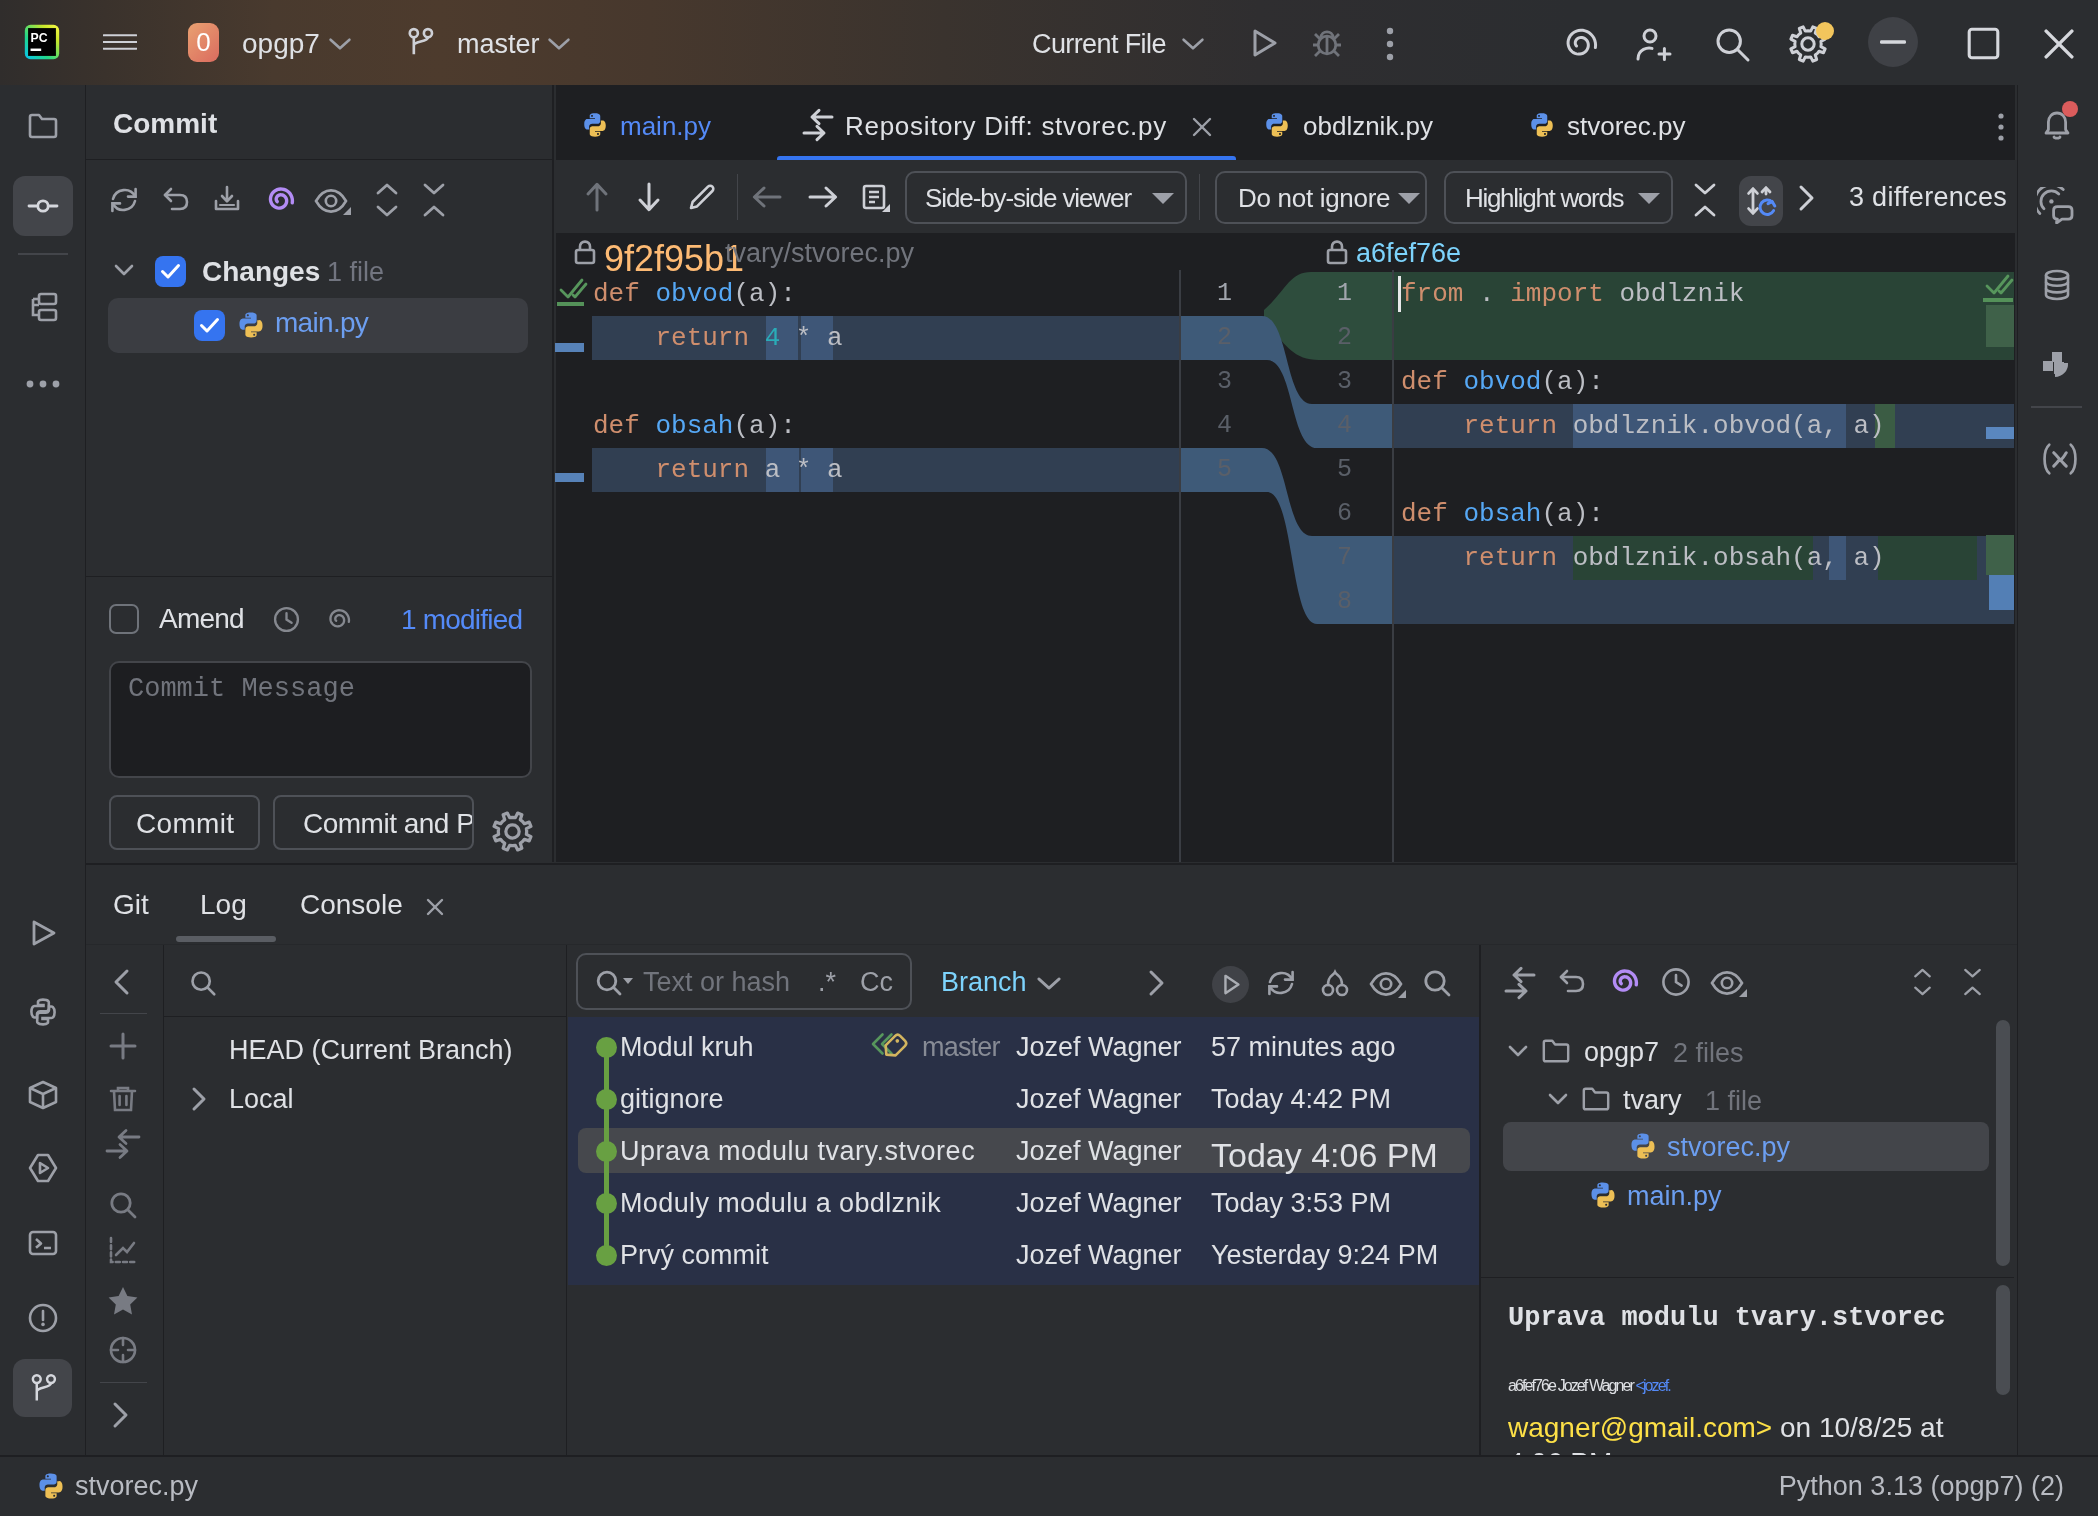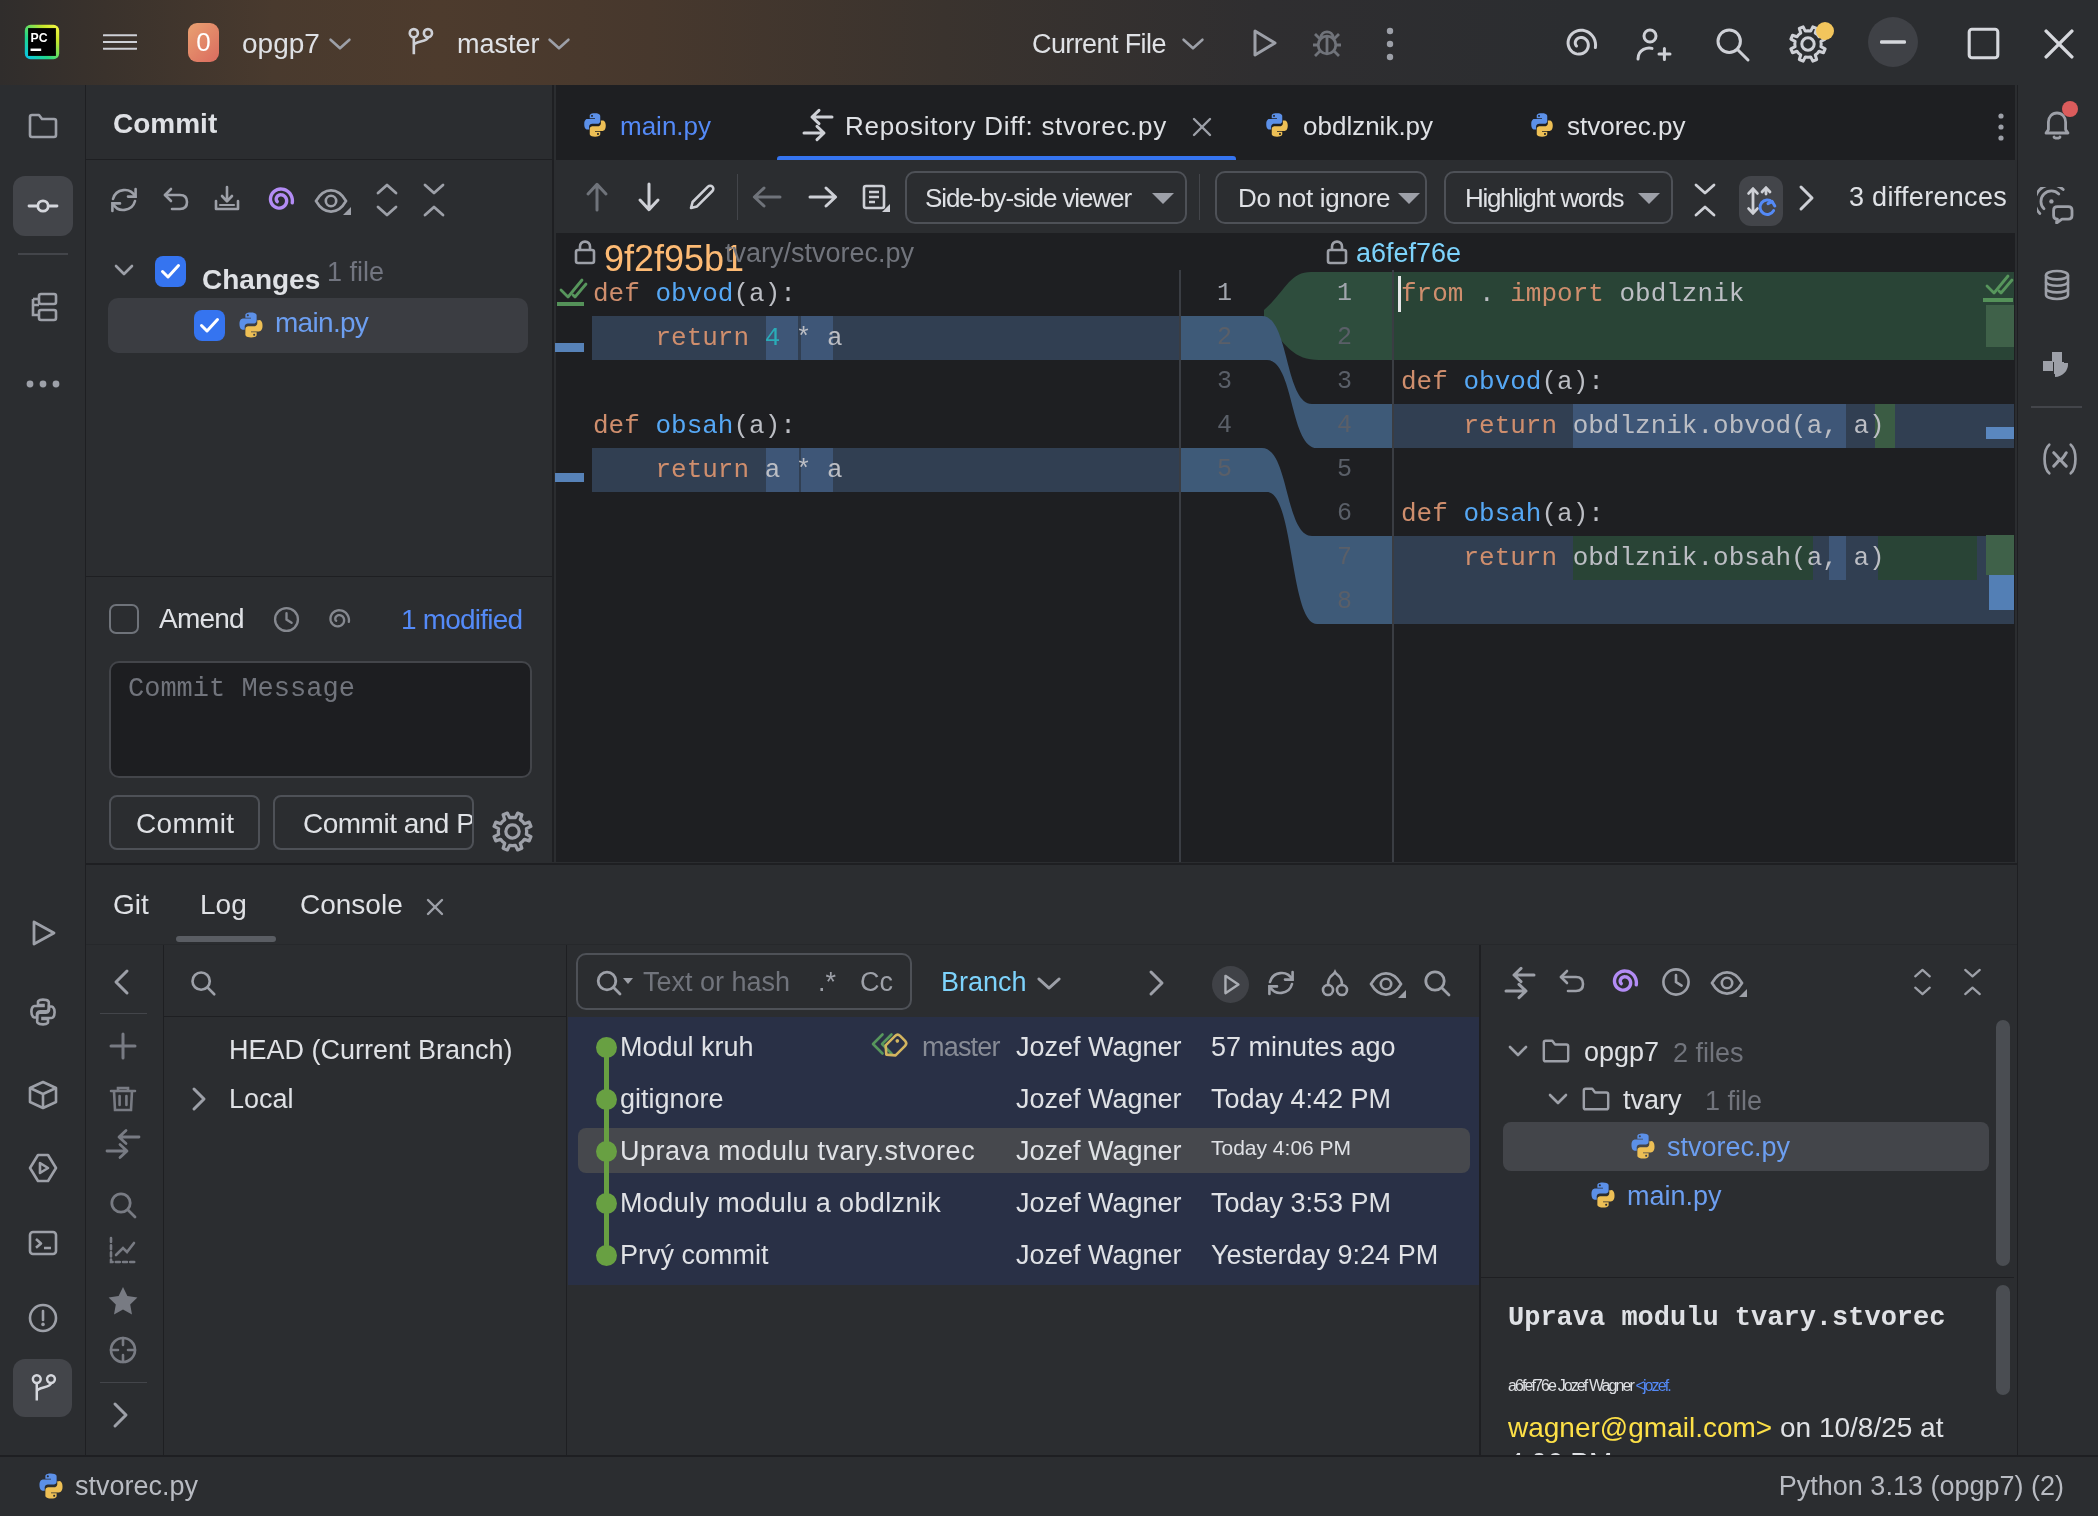--- a/index.html
+++ b/index.html
@@ -261,21 +261,21 @@
     </g>
   </svg>
 
 <svg class="abs" style="left:113px;top:263px" width="22" height="15" viewBox="0 0 22 15">
     <path d="M3 3 L11 11 L19 3" stroke="#9da0a8" stroke-width="2.6" fill="none" stroke-linecap="round" stroke-linejoin="round"></path>
   </svg>
 <div class="abs" style="left:155px;top:256px;width:31px;height:31px;border-radius:8px;background:#3574f0"></div>
 <svg class="abs" style="left:160px;top:263px" width="21" height="17" viewBox="0 0 21 17">
     <path d="M2.5 8.5 L8 14 L18.5 2.5" stroke="#fff" stroke-width="3" fill="none" stroke-linecap="round" stroke-linejoin="round"></path>
   </svg>
-<div class="abs txt" style="left:202px;top:264px;font-size:28px;font-weight:bold">Changes</div>
+<div class="abs txt" style="left:202px;top:256px;font-size:28px;font-weight:bold">Changes</div>
 <div class="abs txt grey" style="left:327px;top:257px;font-size:27px">1 file</div>
 
 <div class="abs" style="left:108px;top:298px;width:420px;height:55px;border-radius:10px;background:#3b3d42"></div>
 <div class="abs" style="left:194px;top:310px;width:31px;height:31px;border-radius:8px;background:#3574f0"></div>
 <svg class="abs" style="left:199px;top:317px" width="21" height="17" viewBox="0 0 21 17">
     <path d="M2.5 8.5 L8 14 L18.5 2.5" stroke="#fff" stroke-width="3" fill="none" stroke-linecap="round" stroke-linejoin="round"></path>
   </svg>
 <svg class="abs" style="left:236px;top:310px" width="30" height="30" viewBox="0 0 32 32">
     <use href="#pylogo"></use>
   </svg>
@@ -702,21 +702,21 @@
     </g>
   </svg>
 <div class="abs txt" style="left:922px;top:1032px;font-size:27px;letter-spacing:-0.8px;color:#878b95">master</div>
 <div class="abs txt" style="left:1016px;top:1032px;font-size:27px">Jozef Wagner</div>
 <div class="abs txt" style="left:1016px;top:1084px;font-size:27px">Jozef Wagner</div>
 <div class="abs txt" style="left:1016px;top:1136px;font-size:27px">Jozef Wagner</div>
 <div class="abs txt" style="left:1016px;top:1188px;font-size:27px">Jozef Wagner</div>
 <div class="abs txt" style="left:1016px;top:1240px;font-size:27px">Jozef Wagner</div>
 <div class="abs txt" style="left:1211px;top:1032px;font-size:27px">57 minutes ago</div>
 <div class="abs txt" style="left:1211px;top:1084px;font-size:27px">Today 4:42 PM</div>
-<div class="abs txt" style="left:1211px;top:1136px;font-size:21px">Today 4:06 PM</div>
+<div class="abs txt" style="left:1211px;top:1136px;font-size:34px">Today 4:06 PM</div>
 <div class="abs txt" style="left:1211px;top:1188px;font-size:27px">Today 3:53 PM</div>
 <div class="abs txt" style="left:1211px;top:1240px;font-size:27px">Yesterday 9:24 PM</div>
 <div class="abs" style="left:1479px;top:945px;width:2px;height:510px;background:#1e1f22"></div>
 
 <svg class="abs" style="left:1502px;top:966px" width="36" height="34" viewBox="0 0 18 17">
     <g stroke="#9da0a8" stroke-width="1.5" fill="none" stroke-linecap="round" stroke-linejoin="round">
       <path d="M16 4.5 L6.5 4.5 M9.5 1.2 L6 4.5 L9.5 7.8"></path>
       <path d="M2 12.5 L11.5 12.5 M8.5 9.2 L12 12.5 L8.5 15.8"></path>
     </g>
   </svg>

